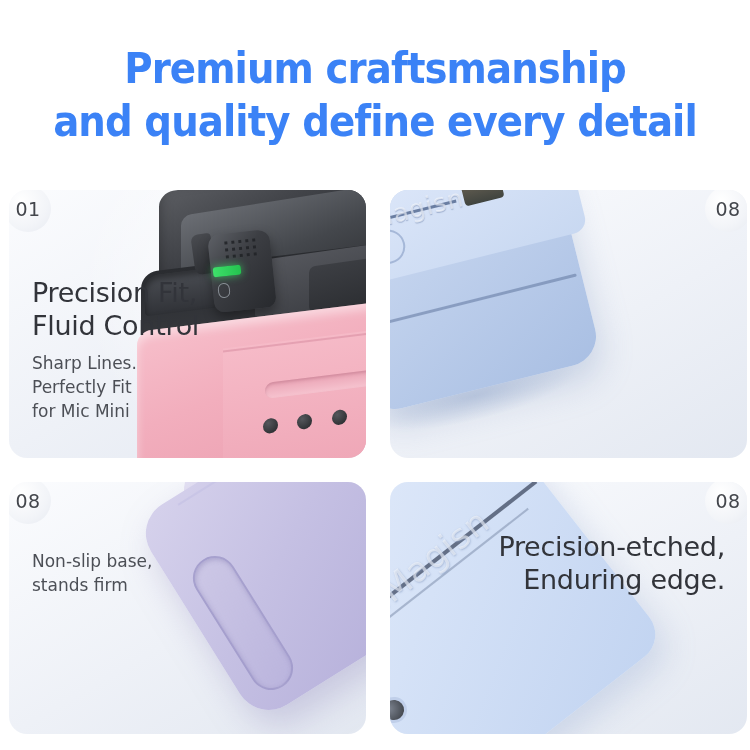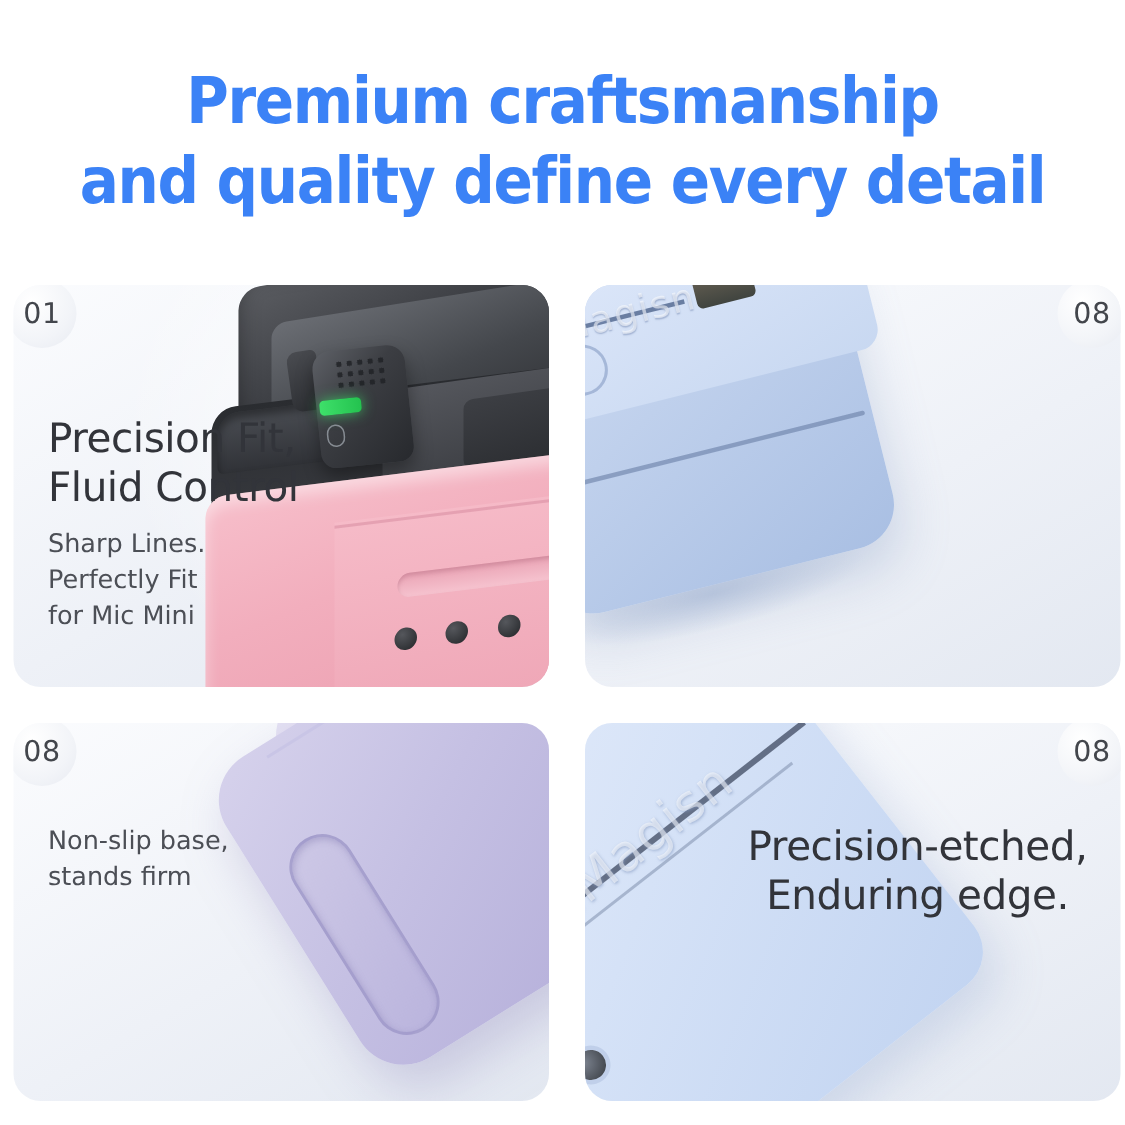--- a/index.html
+++ b/index.html
@@ -383,20 +383,20 @@
     <div class="card">
       <div class="art">
         <div class="c4-panel"></div>
         <div class="c4-darkedge"></div>
         <div class="c4-darkedge2"></div>
 
         <div class="c4-logo">aMagisn</div>
         <div class="c4-cam"></div>
       </div>
       <div class="badge right">08</div>
-      <div class="txt r" style="top:66px;text-align:center;">
+      <div class="txt r" style="top:48px;">
         <div class="t-title">Precision-etched,
 Enduring edge.</div>
       </div>
     </div>
 
   </div>
 </div>
 
 </body></html>

